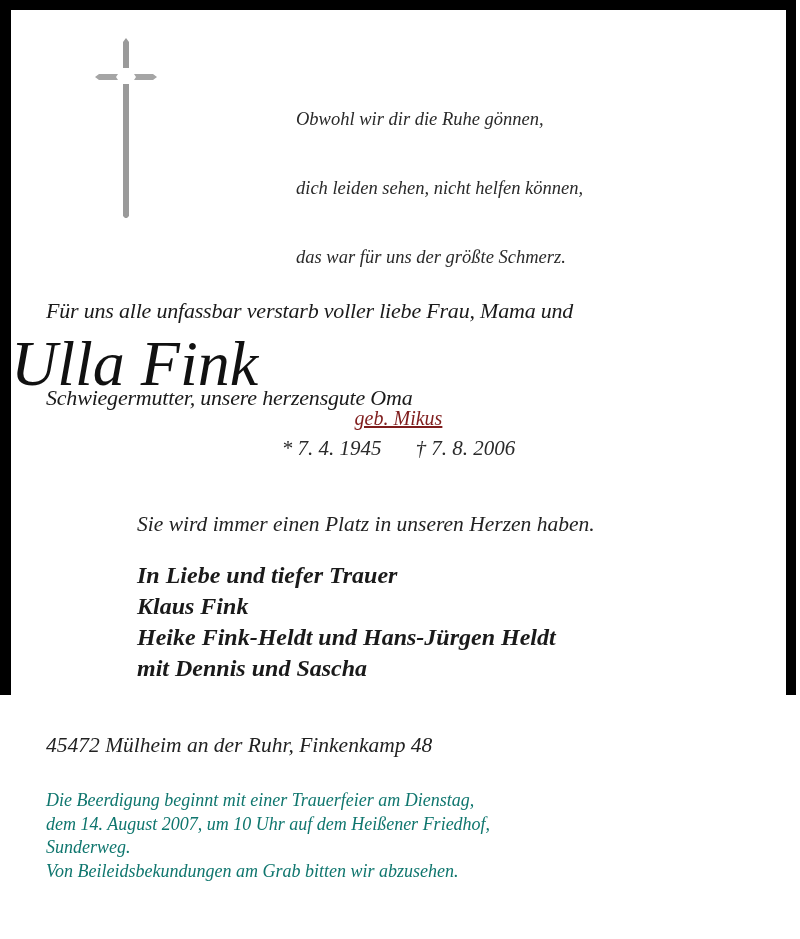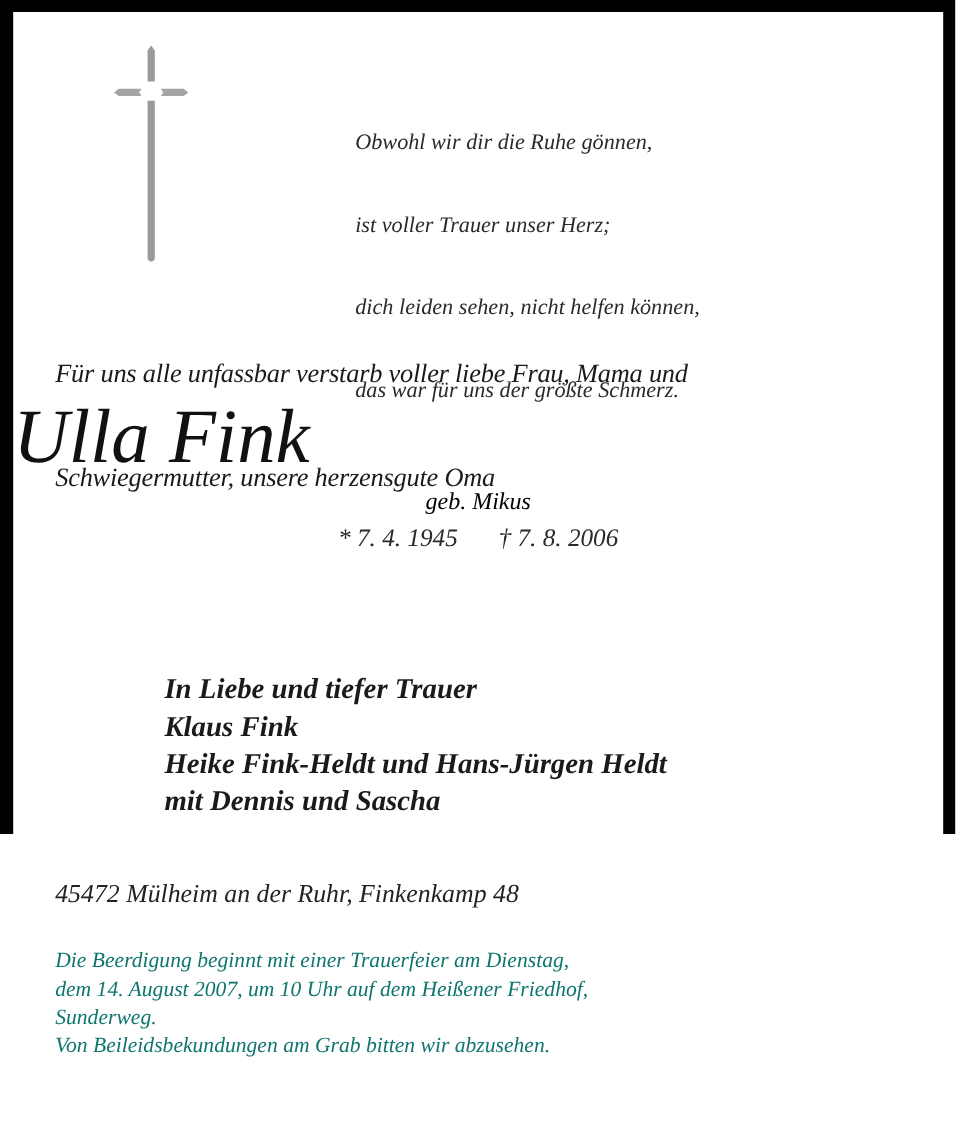--- a/index.html
+++ b/index.html
@@ -21,21 +21,21 @@
     .intro {
       position: absolute; left: 35px; top: 228px; font-size: 22px; line-height: 29px;
       white-space: pre; letter-spacing: -0.2px;
     }
     .name {
       position: absolute; left: 0; width: 775px; top: 318px; text-align: left;
       font-size: 64px; line-height: 72px; color: #111;
     }
     .maiden {
       position: absolute; left: 0; width: 775px; top: 395px; text-align: center;
-      font-size: 20px; line-height: 26px; color: #000000;
+      font-size: 20px; line-height: 26px; color: #7f1d1d; text-decoration: underline;
     }
     .dates {
       position: absolute; left: 0; width: 775px; top: 424px; text-align: center;
       font-size: 21px; line-height: 28px; color: #2a2a2a; word-spacing: 0;
     }
     .dates .gap { display: inline-block; width: 34px; }
     .quote {
       position: absolute; left: 126px; top: 500px; font-size: 21.5px; line-height: 28px; color: #222;
     }
     .mourners {
@@ -60,36 +60,36 @@
 
       <path d="M40 10 L43 14 L43 40 L37 40 L37 14 Z" fill="#9a9a9a"></path>
       <path d="M37 56 L43 56 L43 188 L40 191 L37 188 Z" fill="#9a9a9a"></path>
 
       <path d="M9 49 L13 46 L32 46 L30 49 L32 52 L13 52 Z" fill="#a5a5a5"></path>
       <path d="M48 46 L67 46 L71 49 L67 52 L48 52 L50 49 Z" fill="#a5a5a5"></path>
     </svg>
 
     <div class="poem serif">
       <div>Obwohl wir dir die Ruhe gönnen,</div>
-      <div>ist voller Trauer unser Herz;</div>
       <div>dich leiden sehen, nicht helfen können,</div>
       <div>das war für uns der größte Schmerz.</div>
     </div>
 
     <div class="intro serif">
       <div>Für uns alle unfassbar verstarb voller liebe Frau, Mama und</div>
       <div>Schwiegermutter, unsere herzensgute Oma</div>
     </div>
 
     <div class="name serif">Ulla Fink</div>
     <div class="maiden serif">geb. Mikus</div>
     <div class="dates serif">
       <span>* 7. 4. 1945</span><span class="gap"></span><span>† 7. 8. 2006</span>
     </div>
 
+    <div class="quote serif">Sie wird immer einen Platz in unseren Herzen haben.</div>
 
     <div class="mourners serif">
       <div>In Liebe und tiefer Trauer</div>
       <div>Klaus Fink</div>
       <div>Heike Fink-Heldt und Hans-Jürgen Heldt</div>
       <div>mit Dennis und Sascha</div>
     </div>
 
     <div class="address serif">45472 Mülheim an der Ruhr, Finkenkamp 48</div>
 

